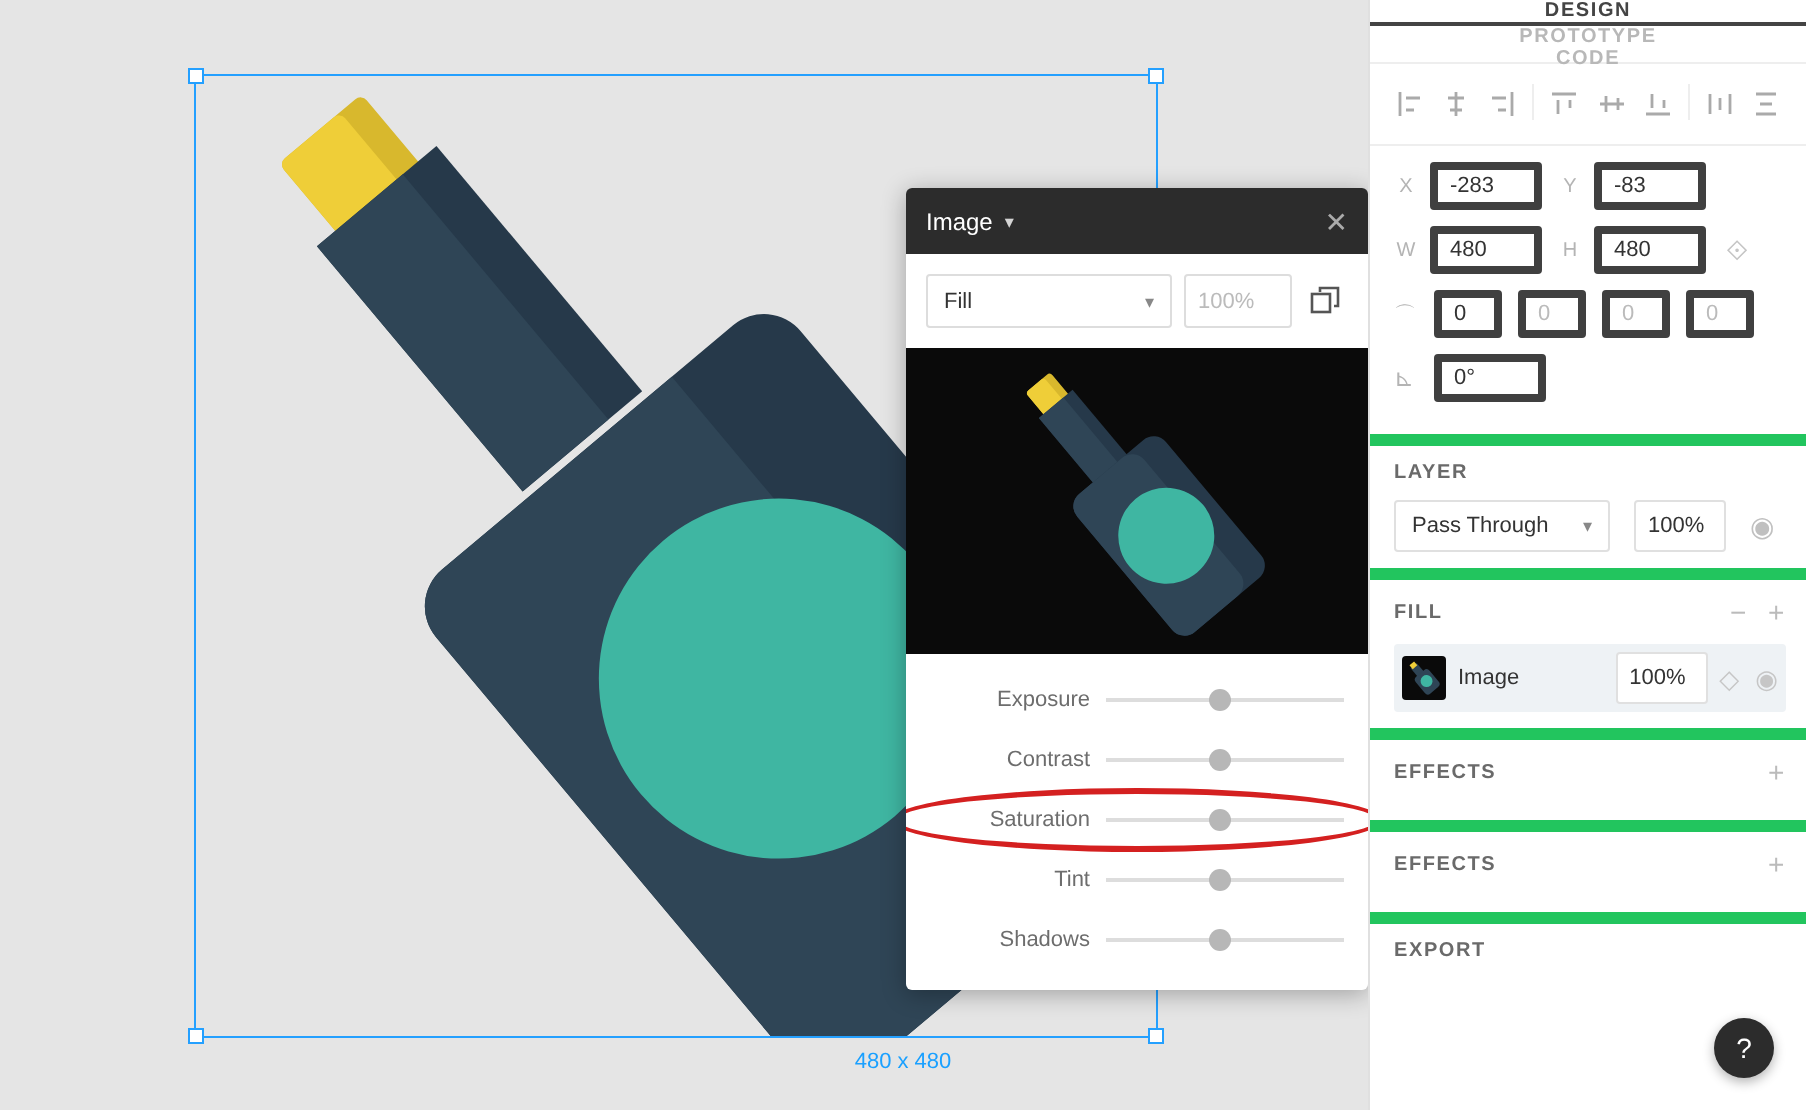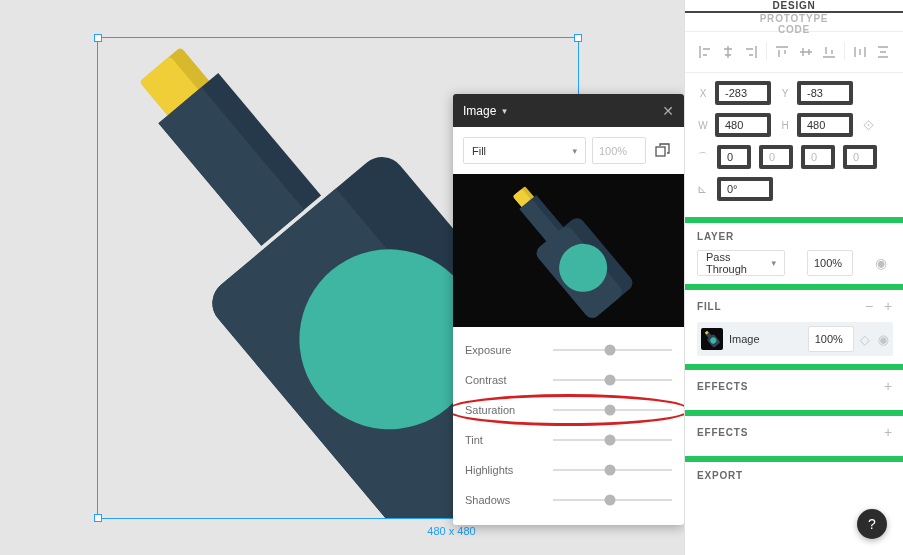--- a/index.html
+++ b/index.html
@@ -63,21 +63,21 @@
   .dup-icon{
     width:22px; height:22px; display:flex; align-items:center; justify-content:center;
     color:#555;
   }
   .preview{
     position:relative; width:100%; height:153px; background:#0a0a0a;
     display:flex; align-items:center; justify-content:center;
   }
   .preview svg{ width:160px; height:140px }
 
-  .adj-list{ padding:8px 0 10px 0; }
+  .adj-list{ padding:8px 0 10px 0;text-align:right; }
   .adj{
     display:flex; align-items:center; height:30px; padding:0 12px;
     font-size:11px; color:#6d6d6d; gap:8px;
   }
   .adj .label{ width:80px; }
   .slider{
     position:relative; flex:1;
     display:flex; align-items:center;
   }
   .track{ height:2px; background:#ddd; width:100%; position:relative; }
@@ -132,21 +132,21 @@
   }
   .field .lab{ width:12px; color:#b4b4b4; font-size:10px; text-align:center; }
   .num-input{
     width:56px; height:24px; border:4px solid #404040; border-radius:2px;
     padding:0 6px; font-size:11px; color:#333; display:flex; align-items:center;
   }
   .link-icon{ color:#c5c5c5; font-size:14px; padding-left:2px; }
   .angle-row{ display:flex; align-items:center; gap:8px; }
   .angle-row .lab{ width:12px; color:#b4b4b4; font-size:12px }
 
-  .layer-row{ display:flex; gap:22px; align-items:center; }
+  .layer-row{ display:flex; gap:12px; align-items:center; }
   .select{
     flex:1; height:26px; border:1px solid #e0e0e0; border-radius:2px;
     display:flex; align-items:center; justify-content:space-between;
     padding:0 8px; font-size:11px;
   }
   .select .caret{ font-size:9px; color:#888 }
   .pct-input{
     width:46px; height:26px; border:1px solid #e0e0e0; border-radius:2px;
     display:flex; align-items:center; padding:0 6px; font-size:11px;
   }
@@ -259,28 +259,20 @@
       </div>
       <div class="adj" style="position: relative;">
         <span class="label">Tint</span>
         <div class="slider">
           <div class="track">
             <div class="thumb" style="left:48%"></div>
           </div>
         </div>
       </div>
       <div class="adj" style="position: relative;">
-        <span class="label">Highlights</span>
-        <div class="slider">
-          <div class="track">
-            <div class="thumb" style="left:48%"></div>
-          </div>
-        </div>
-      </div>
-      <div class="adj" style="position: relative;">
         <span class="label">Shadows</span>
         <div class="slider">
           <div class="track">
             <div class="thumb" style="left:48%"></div>
           </div>
         </div>
       </div>
     </div>
 </div>
 

